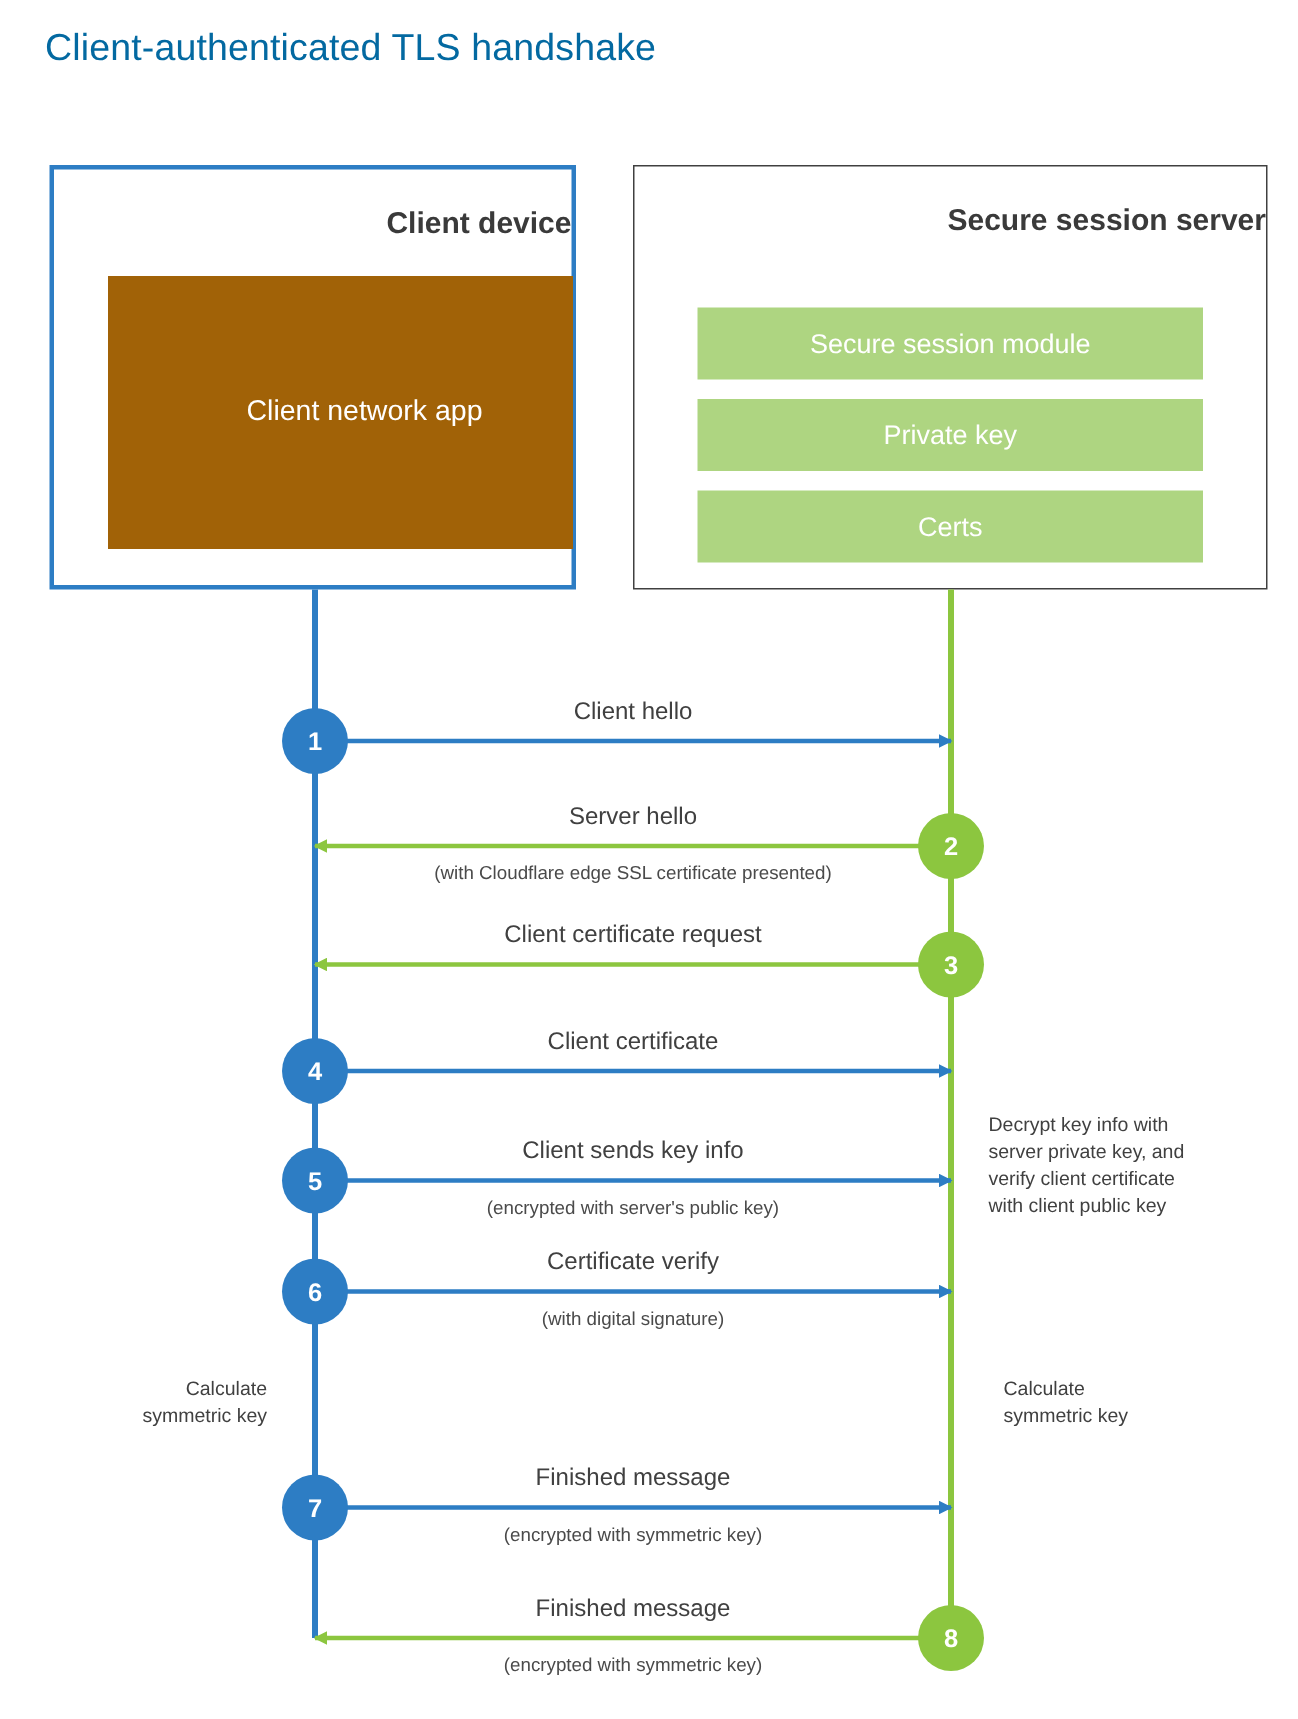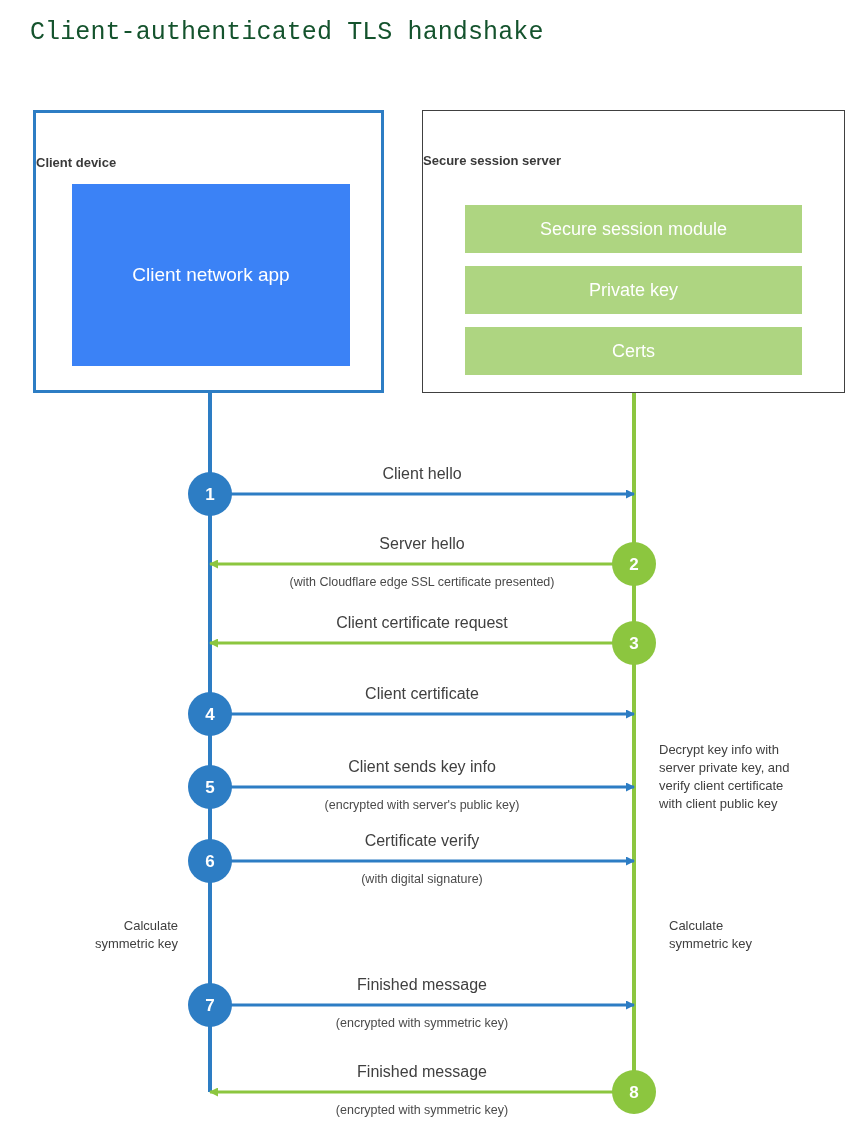--- a/index.html
+++ b/index.html
@@ -19,24 +19,23 @@
     position: relative;
     width: 865px;
     height: 1146px;
   }
   .page-title {
     position: absolute;
     left: 30px;
     top: 18px;
     font-size: 25px;
     font-weight: 400;
-    color: #14532d;
+    color: #0369a1;
     letter-spacing: 0.1px;
     white-space: nowrap;
-    font-family: Liberation Mono, monospace;
   }
 
   
   .party-box {
     position: absolute;
     background: #ffffff;
     box-sizing: border-box;
   }
   .party-box.client {
     left: 33px;
@@ -46,41 +45,42 @@
     border: 3px solid #2d7dc4;
   }
   .party-box.server {
     left: 422px;
     top: 110px;
     width: 423px;
     height: 283px;
     border: 1px solid #404040;
   }
   .party-title {
-    text-align: left;
-    font-size: 13px;
+    text-align: right;
+    font-size: 20px;
     font-weight: bold;
     color: #3a3a3a;
-    margin-top: 42px;
+    margin-top: 25px;
   }
 
   .client-app {
     position: absolute;
     left: 36px;
     top: 71px;
     width: 278px;
     height: 182px;
-    background: #3b82f6;
+    background: #a16207;
     color: #ffffff;
     font-size: 19px;
     line-height: 26px;
     display: flex;
     align-items: center;
     justify-content: center;
     text-align: center;
+    padding-left: 32px;
   }
 
   .server-items {
     position: absolute;
     left: 42px;
     top: 74px;
     width: 337px;
     margin-top: 20px;
   }
   .server-item {

